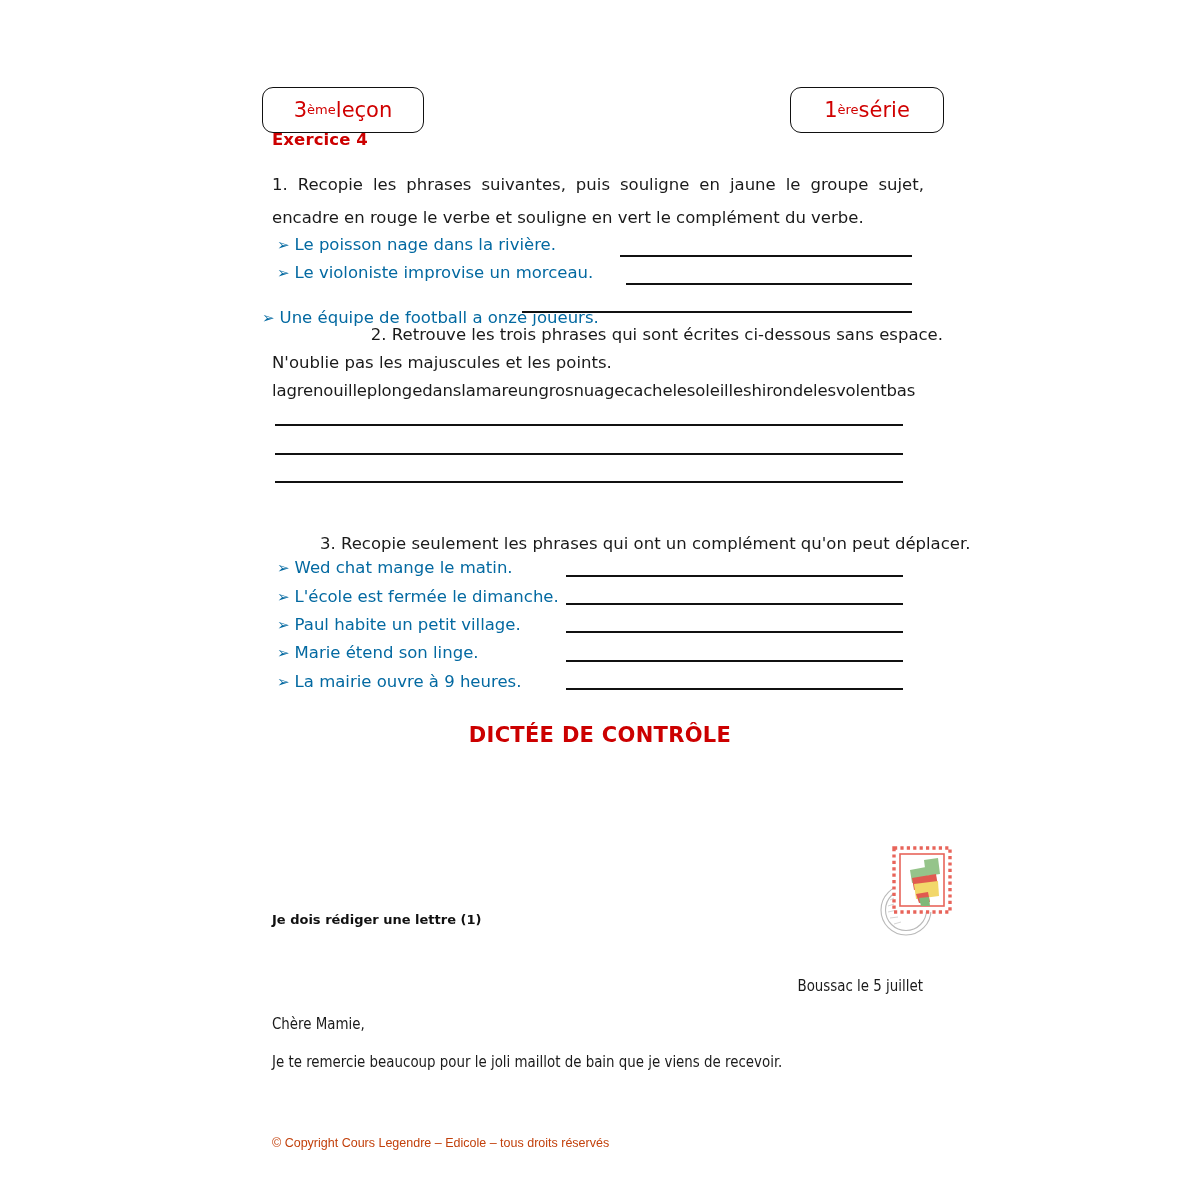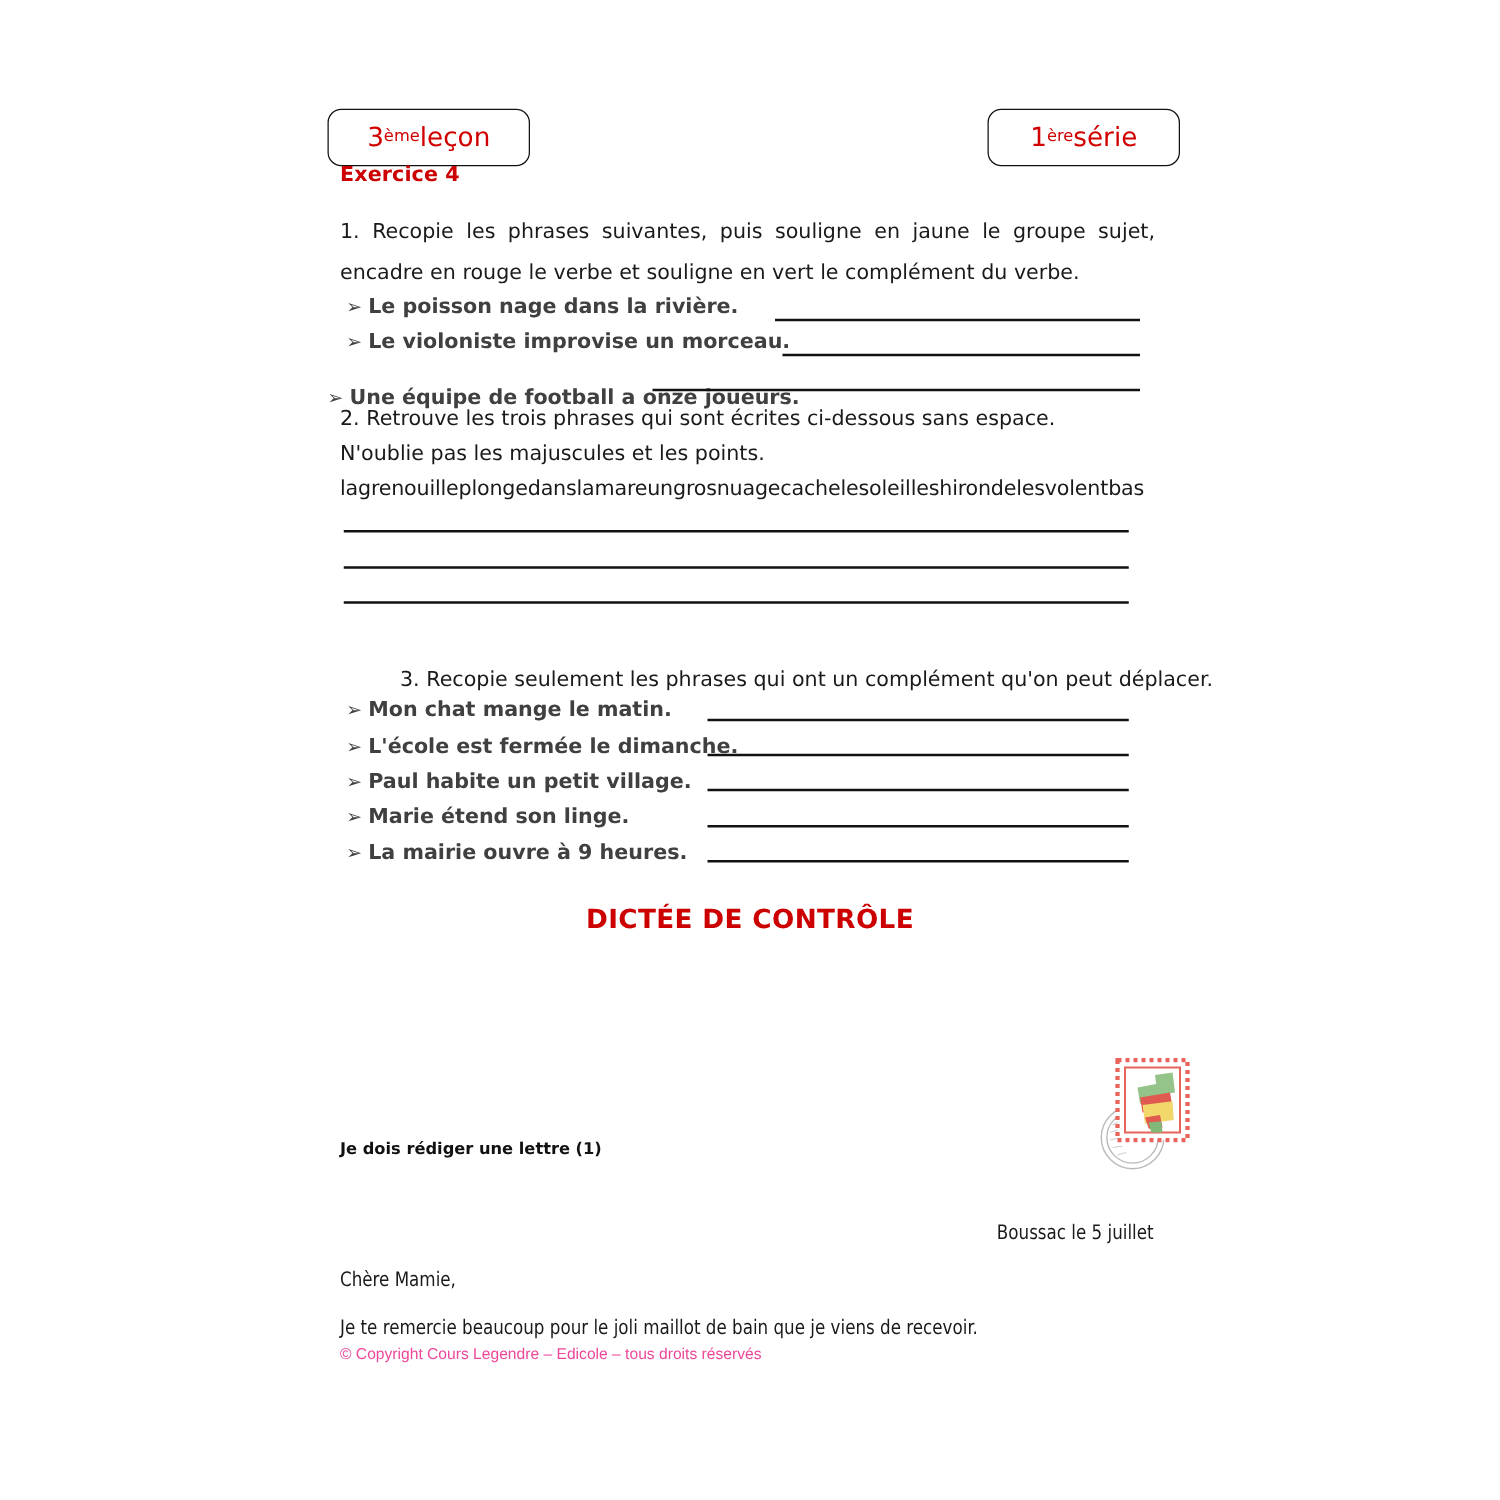--- a/index.html
+++ b/index.html
@@ -68,23 +68,22 @@
     color: #1a1a1a;
   }
   .para.justify {
     text-align: justify;
     text-align-last: left;
   }
   .item {
     position: absolute;
     font-size: 16.5px;
     line-height: 1;
-    color: #404040;
-    white-space: nowrap;
-    font-weight: bold;
+    color: #0369a1;
+    white-space: nowrap;
   }
   .arrow {
     font-family: "DejaVu Sans", sans-serif;
     font-size: 15px;
     padding-right: 5px;
   }
 
   
   .rule {
     position: absolute;
@@ -132,24 +131,24 @@
     color: #1a1a1a;
     white-space: nowrap;
     transform: scaleX(0.93);
     transform-origin: left center;
   }
   .letter.right-al { transform-origin: right center; }
 
   
   .footer {
     position: absolute;
-    left: 272px; top: 1076px;
+    left: 272px; top: 1136px;
     font-family: "Liberation Sans", sans-serif;
     font-size: 12.5px;
-    color: #ec4899;
+    color: #c2410c;
     white-space: nowrap;
   }
 
   
   .stamp-wrap {
     position: absolute;
     left: 872px; top: 840px;
     width: 100px; height: 100px;
   }
 </style>
@@ -181,32 +180,32 @@
     <span class="arrow">➢</span><span>Le violoniste improvise un morceau.</span>
   </div>
   <div class="item" style="left:262px; top:293px;margin-top:17px;">
     <span class="arrow">➢</span><span>Une équipe de football a onze joueurs.</span>
   </div>
 
   <div class="rule" style="left:620px; top:255px; width:292px;"></div>
   <div class="rule" style="left:626px; top:283px; width:286px;"></div>
   <div class="rule" style="left:522px; top:311px; width:390px;"></div>
 
-  <div class="para" style="left:272px; top:318px; width:660px;">2. Retrouve les trois phrases qui sont écrites ci-dessous sans espace.</div>
+  <div class="para" style="left:283px; top:318px; width:660px;text-align:right;">2. Retrouve les trois phrases qui sont écrites ci-dessous sans espace.</div>
   <div class="para" style="left:272px; top:346px; width:660px;">N'oublie pas les majuscules et les points.</div>
   <div class="para" style="left:272px; top:374px; width:680px; letter-spacing:-0.15px;">lagrenouilleplongedanslamareungrosnuagecachelesoleilleshirondelesvolentbas</div>
 
   <div class="rule" style="left:275px; top:424px; width:628px;"></div>
   <div class="rule" style="left:275px; top:453px; width:628px;"></div>
   <div class="rule" style="left:275px; top:481px; width:628px;"></div>
 
   <div class="para" style="left:272px; top:527px; width:680px;margin-left:48px;">3. Recopie seulement les phrases qui ont un complément qu'on peut déplacer.</div>
 
   <div class="item" style="left:277px; top:560px;">
-    <span class="arrow">➢</span><span>Mon chat mange le matin.</span>
+    <span class="arrow">➢</span><span>Wed chat mange le matin.</span>
   </div>
   <div class="item" style="left:277px; top:589px;text-align:center;">
     <span class="arrow">➢</span><span>L'école est fermée le dimanche.</span>
   </div>
   <div class="item" style="left:277px; top:617px;text-align:center;">
     <span class="arrow">➢</span><span>Paul habite un petit village.</span>
   </div>
   <div class="item" style="left:277px; top:645px;">
     <span class="arrow">➢</span><span>Marie étend son linge.</span>
   </div>

